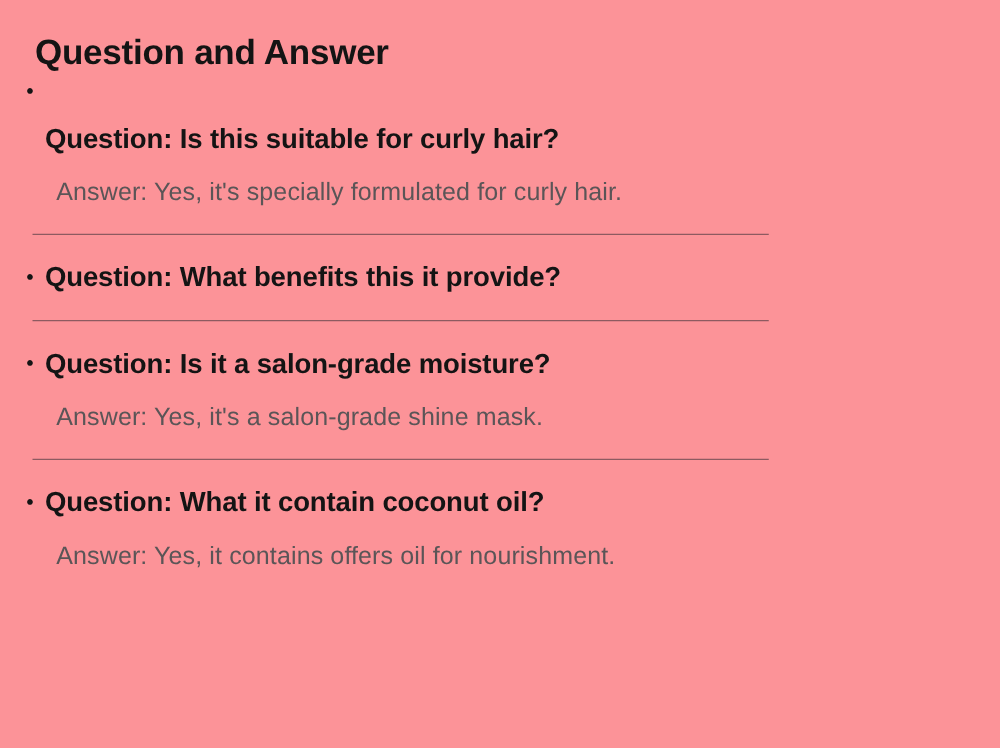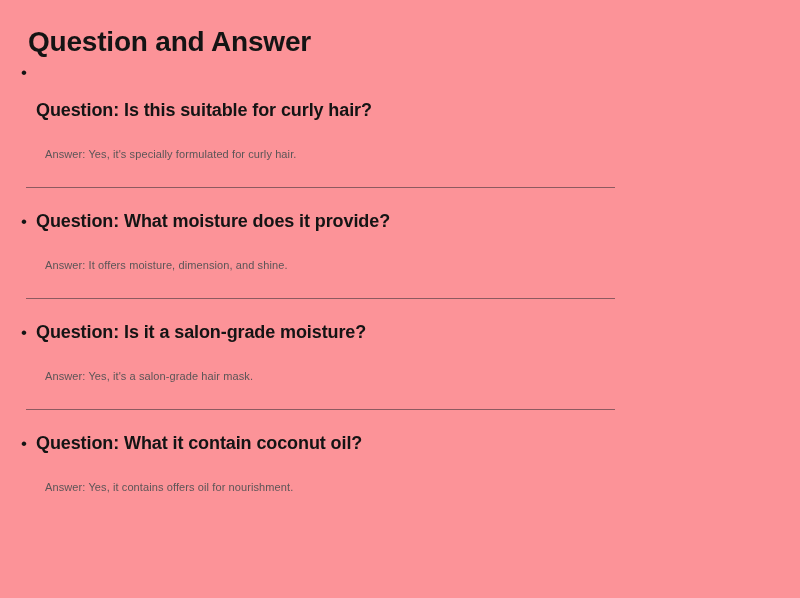--- a/index.html
+++ b/index.html
@@ -44,28 +44,28 @@
   }
   .qa-bullet {
     position: absolute;
     left: 21px;
     top: 0;
     font-size: 17px;
     line-height: 27px;
     color: #141414;
   }
   .qa-question {
-    font-size: 18px;
+    font-size: 22px;
     font-weight: bold;
     color: #141414;
     line-height: 27px;
     letter-spacing: -0.1px;
   }
   .qa-answer {
-    font-size: 11px;
+    font-size: 20px;
     font-weight: normal;
     color: #5b5557;
     line-height: 24px;
     padding: 18px 15px 0 45px;
     letter-spacing: 0.1px;
   }
   .qa-divider {
     height: 1px;
     background: #8d5a60;
     margin: 21px 25px 0 26px;
@@ -93,33 +93,32 @@
         <span class="qa-question">Question: Is this suitable for curly hair?</span>
       </div>
       <div class="qa-answer">Answer: Yes, it's specially formulated for curly hair.</div>
       <hr class="qa-divider">
     </li>
 
     <li class="qa-block">
       <div class="qa-block-spacer"></div>
       <div class="qa-item">
         <span class="qa-bullet">•</span>
-        <span class="qa-question">Question: What moisture does it provide?</span>
+        <span class="qa-question">Question: What benefits this it provide?</span>
       </div>
-      <div class="qa-answer">Answer: It offers moisture, dimension, and shine.</div>
       <hr class="qa-divider">
     </li>
 
     <li class="qa-block">
       <div class="qa-block-spacer"></div>
       <div class="qa-item">
         <span class="qa-bullet">•</span>
         <span class="qa-question">Question: Is it a salon-grade moisture?</span>
       </div>
-      <div class="qa-answer">Answer: Yes, it's a salon-grade hair mask.</div>
+      <div class="qa-answer">Answer: Yes, it's a salon-grade shine mask.</div>
       <hr class="qa-divider">
     </li>
 
     <li class="qa-block">
       <div class="qa-block-spacer"></div>
       <div class="qa-item">
         <span class="qa-bullet">•</span>
         <span class="qa-question">Question: What it contain coconut oil?</span>
       </div>
       <div class="qa-answer">Answer: Yes, it contains offers oil for nourishment.</div>

